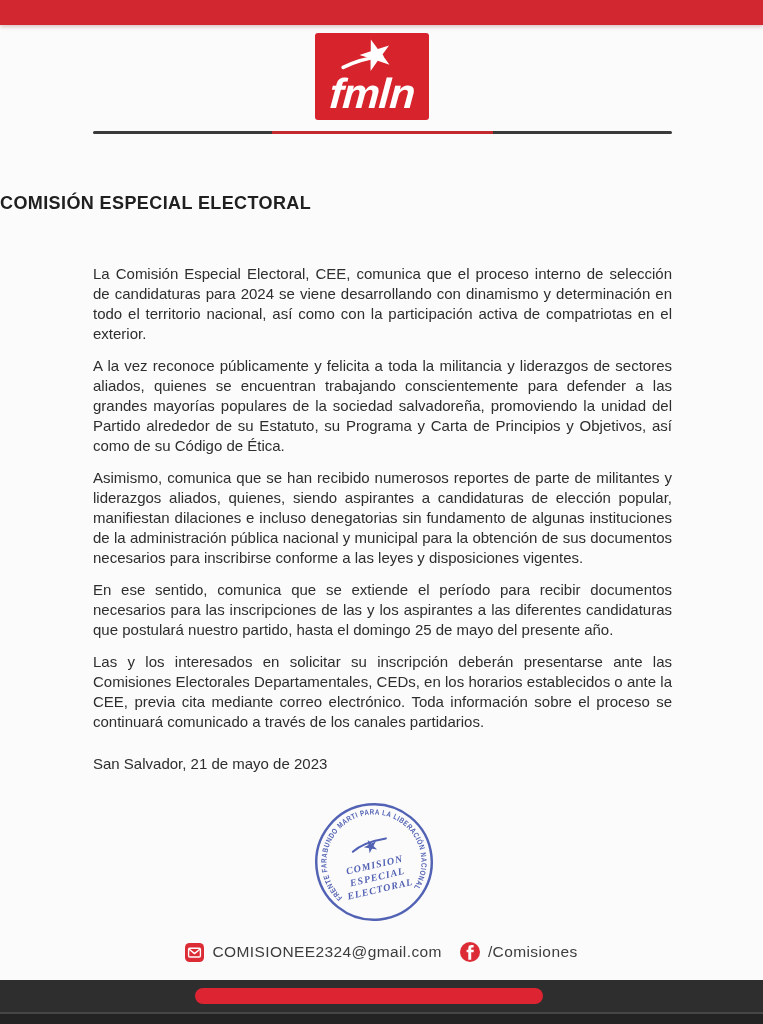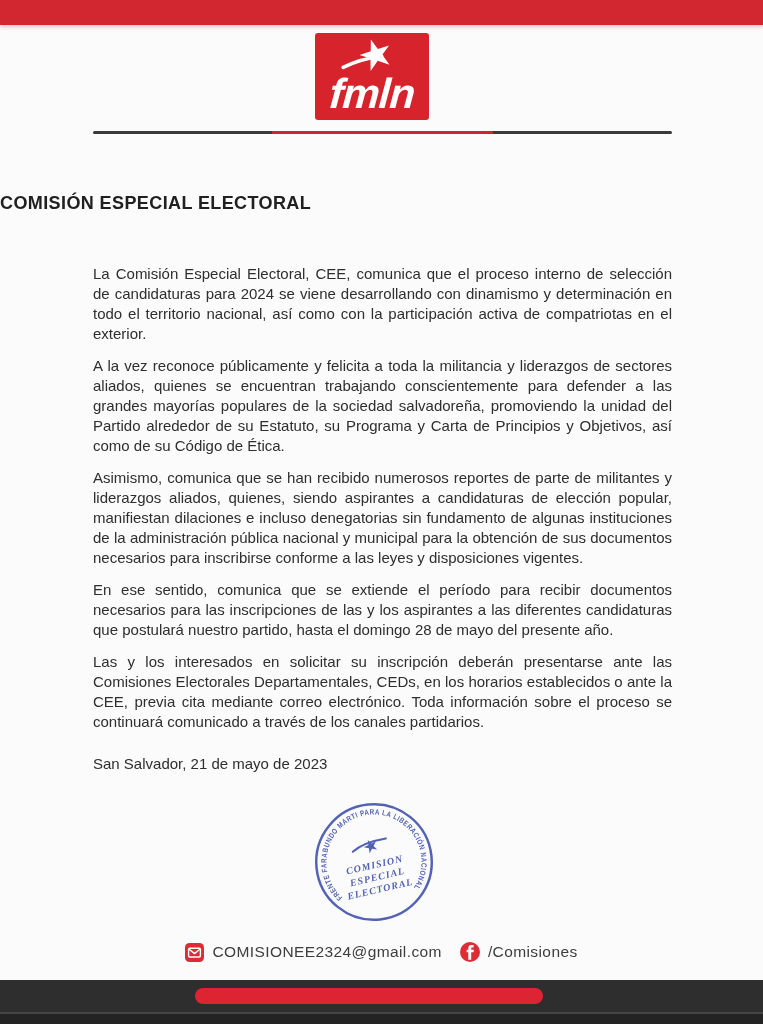--- a/index.html
+++ b/index.html
@@ -86,21 +86,21 @@
   </div>
 
   <div class="divider"></div>
 
   <h1 class="doc-title">COMISIÓN ESPECIAL ELECTORAL</h1>
 
   <div class="content">
     <p>La Comisión Especial Electoral, CEE, comunica que el proceso interno de selección de candidaturas para 2024 se viene desarrollando con dinamismo y determinación en todo el territorio nacional, así como con la participación activa de compatriotas en el exterior.</p>
     <p>A la vez reconoce públicamente y felicita a toda la militancia y liderazgos de sectores aliados, quienes se encuentran trabajando conscientemente para defender a las grandes mayorías populares de la sociedad salvadoreña, promoviendo la unidad del Partido alrededor de su Estatuto, su Programa y Carta de Principios y Objetivos, así como de su Código de Ética.</p>
     <p>Asimismo, comunica que se han recibido numerosos reportes de parte de militantes y liderazgos aliados, quienes, siendo aspirantes a candidaturas de elección popular, manifiestan dilaciones e incluso denegatorias sin fundamento de algunas instituciones de la administración pública nacional y municipal para la obtención de sus documentos necesarios para inscribirse conforme a las leyes y disposiciones vigentes.</p>
-    <p>En ese sentido, comunica que se extiende el período para recibir documentos necesarios para las inscripciones de las y los aspirantes a las diferentes candidaturas que postulará nuestro partido, hasta el domingo 28 de mayo del presente año.</p>
+    <p>En ese sentido, comunica que se extiende el período para recibir documentos necesarios para las inscripciones de las y los aspirantes a las diferentes candidaturas que postulará nuestro partido, hasta el domingo 25 de mayo del presente año.</p>
     <p>Las y los interesados en solicitar su inscripción deberán presentarse ante las Comisiones Electorales Departamentales, CEDs, en los horarios establecidos o ante la CEE, previa cita mediante correo electrónico. Toda información sobre el proceso se continuará comunicado a través de los canales partidarios.</p>
     <p class="dateline">San Salvador, 21 de mayo de 2023</p>
   </div>
 
   <svg class="stamp" viewBox="0 0 128 128">
     <g transform="rotate(-6 64 64)">
       <circle cx="64" cy="64" r="56" fill="none" stroke="#4456ae" stroke-width="2.4"></circle>
       <path id="ringPath" d="M31.5,96.5 A46,46 0 1 1 96.5,96.5" fill="none"></path>
       <text font-size="7.4" font-weight="bold" fill="#4456ae" letter-spacing="0.6" font-family="Liberation Sans, sans-serif">
         <textPath href="#ringPath" startOffset="2" textLength="210" lengthAdjust="spacingAndGlyphs">FRENTE FARABUNDO MARTI PARA LA LIBERACIÓN NACIONAL</textPath>

